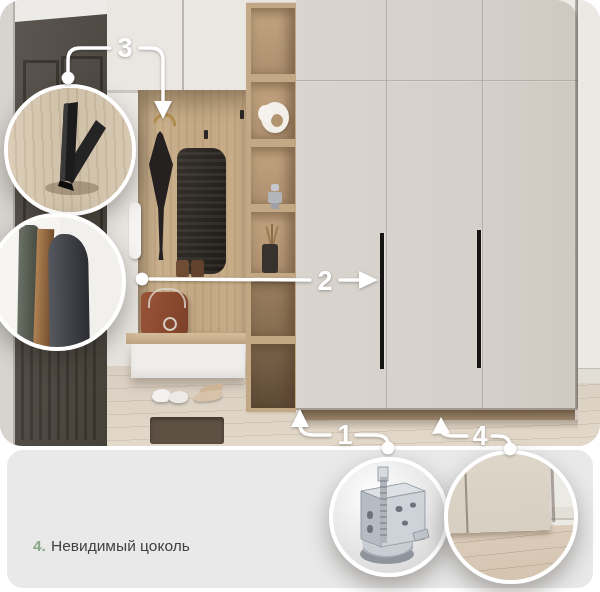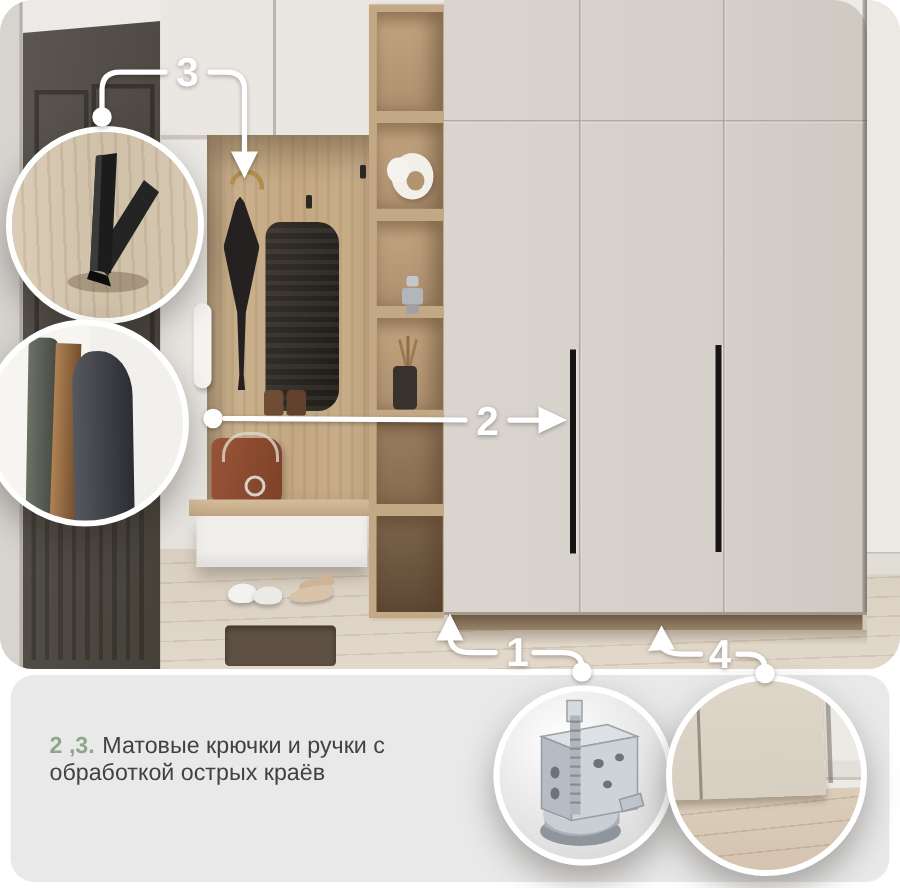--- a/index.html
+++ b/index.html
@@ -237,22 +237,22 @@
 
   <div class="inset inset-handle">
     <div class="hb-white"></div>
     <div class="hb-gray"></div>
     <div class="hb-wood"></div>
     <div class="hb-dark"></div>
   </div>
 
   <div class="card" style="background: rgb(233, 233, 233);"></div>
 
-  <div class="feature f2" style="color: rgb(66, 66, 66);">
-    <span class="num" style="color: rgb(140, 168, 138);">2 ,3.</span><span>Матовые крючки и ручки с обработкой острых краёв</span>
+  <div class="feature f3" style="color: rgb(66, 66, 66);">
+    <span class="num" style="color: rgb(140, 168, 138);">4.</span><span>Невидимый цоколь</span>
   </div>
 
   <div class="inset inset-leveler">
     <svg width="112" height="112" viewBox="0 0 112 112">
       <ellipse cx="54" cy="93" rx="27" ry="10" fill="#8f959c"></ellipse>
       <path d="M30 82 Q54 100 80 80 L80 88 Q54 104 30 90 Z" fill="#aab0b7"></path>
       <ellipse cx="54" cy="82" rx="25" ry="13" fill="#c9ced4"></ellipse>
       <ellipse cx="50" cy="79" rx="14" ry="7" fill="#e6e9ec"></ellipse>
       <rect x="45" y="6" width="10" height="14" fill="#d8dbde" stroke="#9aa0a8" stroke-width="1"></rect>
       <polygon points="28,30 72,22 92,30 48,38" fill="#dde1e6" stroke="#9aa0a8" stroke-width="1"></polygon>

